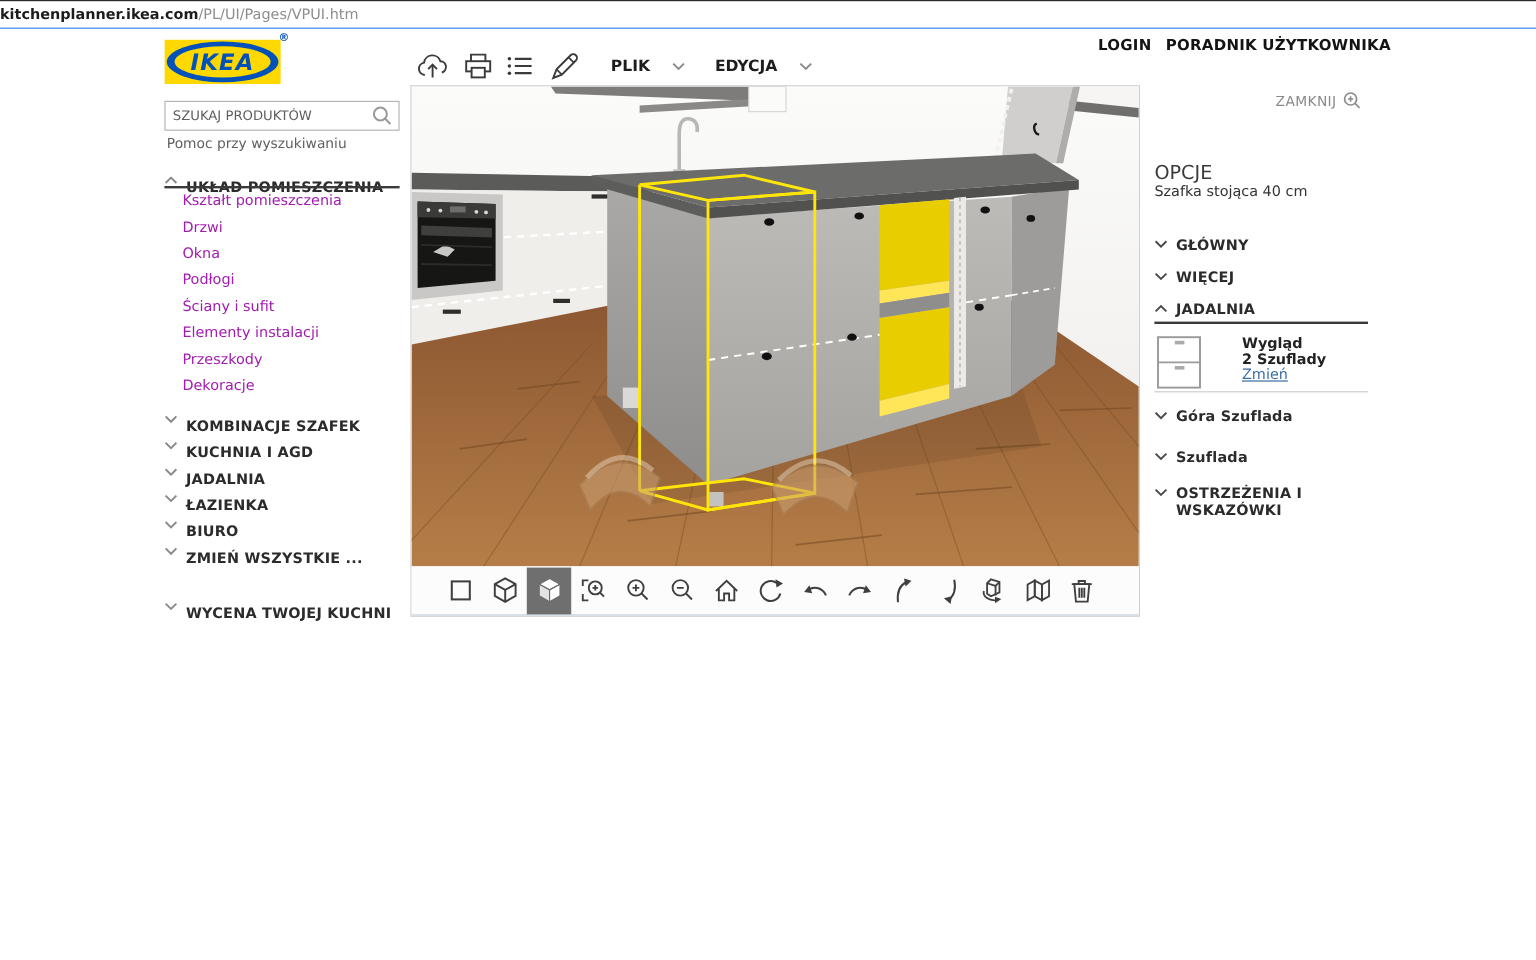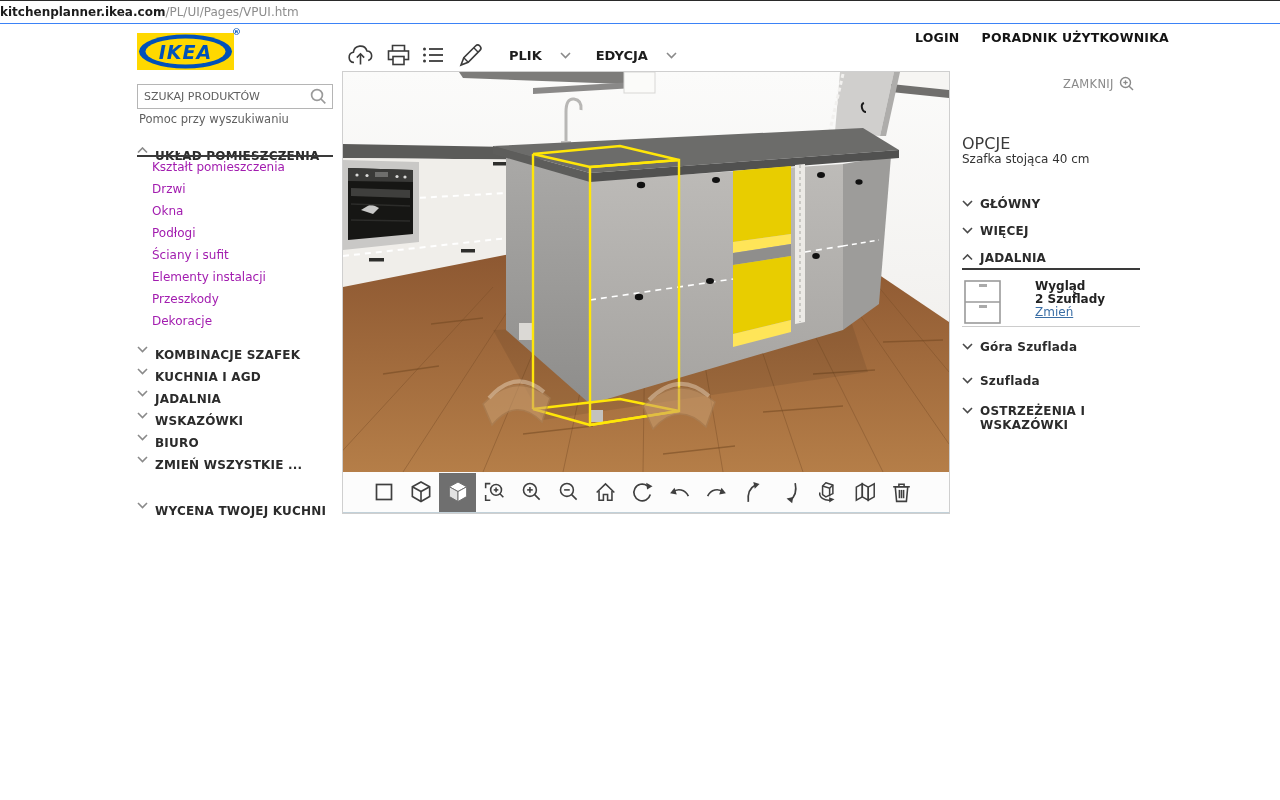--- a/index.html
+++ b/index.html
@@ -11,21 +11,21 @@
   .urlbar{left:0;top:0;width:1280px;height:22px;background:#fff;border-top:1px solid #2a2a2a;
           border-bottom:1px solid #3b82f6;text-align:left;font-size:12px;line-height:22px;}
   .urlbar .dom{color:#1c1c1c;font-weight:bold;}
   .urlbar .path{color:#8d8d8d;}
 
   
   .logo{left:137px;top:33px;width:97px;height:37px;}
   .logo .reg{position:absolute;right:-7px;top:-6px;color:#0051ba;font-size:9px;font-weight:bold;}
 
   
-  .toplinks{left:915px;top:30px;display:flex;gap:22px;font-size:12.5px;font-weight:bold;color:#141414;letter-spacing:.2px;}
+  .toplinks{left:915px;top:30px;display:flex;gap:12px;font-size:12.5px;font-weight:bold;color:#141414;letter-spacing:.2px;}
   .toplinks span{cursor:pointer;}
 
   
   .htools{left:346px;top:41px;display:flex;align-items:center;gap:11px;}
   .hbtn{display:flex;align-items:center;justify-content:center;cursor:pointer;}
   .menu{display:flex;align-items:center;gap:18px;font-size:13px;font-weight:bold;color:#1d1d1d;cursor:pointer;margin-left:14px;}
 
   
   .search{left:137px;top:84px;width:196px;height:25px;border:1px solid #b5b5b5;background:#fff;
           display:flex;align-items:center;box-sizing:border-box;}
@@ -175,21 +175,21 @@
 <div class="navhead" style="top:380px;">
   <svg width="11" height="7" viewBox="0 0 11 7">
       <polyline points="1,1 5.5,5.5 10,1" fill="none" stroke="#8a8a8a" stroke-width="1.6"></polyline>
     </svg>
   <span class="lbl">JADALNIA</span>
 </div>
 <div class="navhead" style="top:402px;">
   <svg width="11" height="7" viewBox="0 0 11 7">
       <polyline points="1,1 5.5,5.5 10,1" fill="none" stroke="#8a8a8a" stroke-width="1.6"></polyline>
     </svg>
-  <span class="lbl">WSKAZÓWKI</span>
+  <span class="lbl">ŁAZIENKA</span>
 </div>
 <div class="navhead" style="top:424px;">
   <svg width="11" height="7" viewBox="0 0 11 7">
       <polyline points="1,1 5.5,5.5 10,1" fill="none" stroke="#8a8a8a" stroke-width="1.6"></polyline>
     </svg>
   <span class="lbl">BIURO</span>
 </div>
 <div class="navhead" style="top:446px;">
   <svg width="11" height="7" viewBox="0 0 11 7">
       <polyline points="1,1 5.5,5.5 10,1" fill="none" stroke="#8a8a8a" stroke-width="1.6"></polyline>

